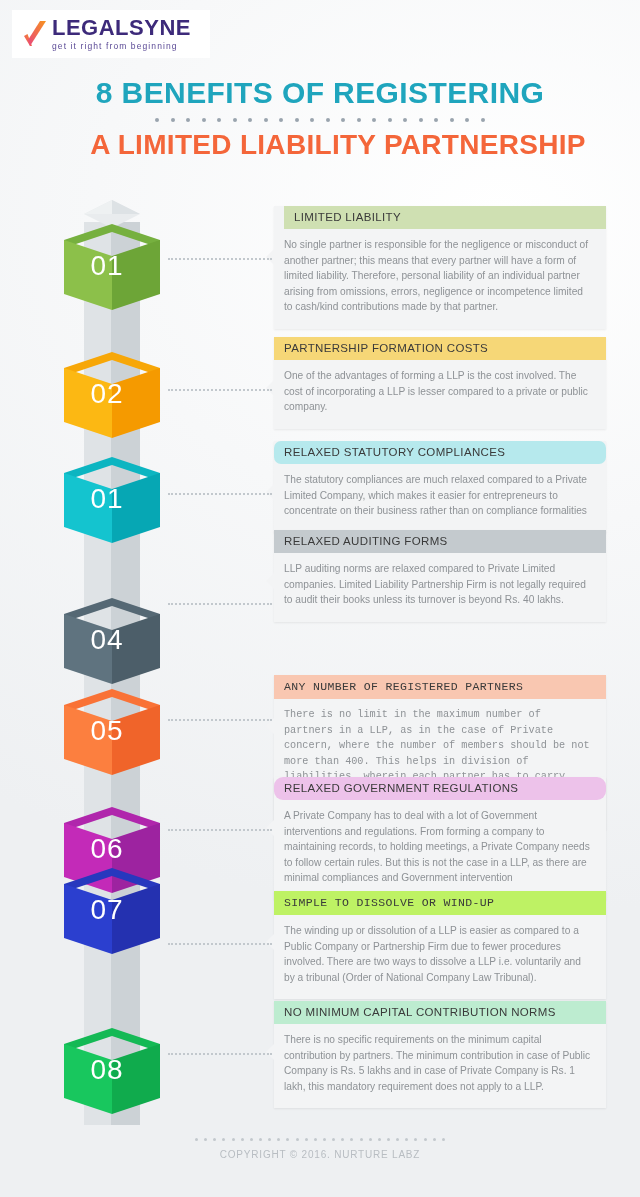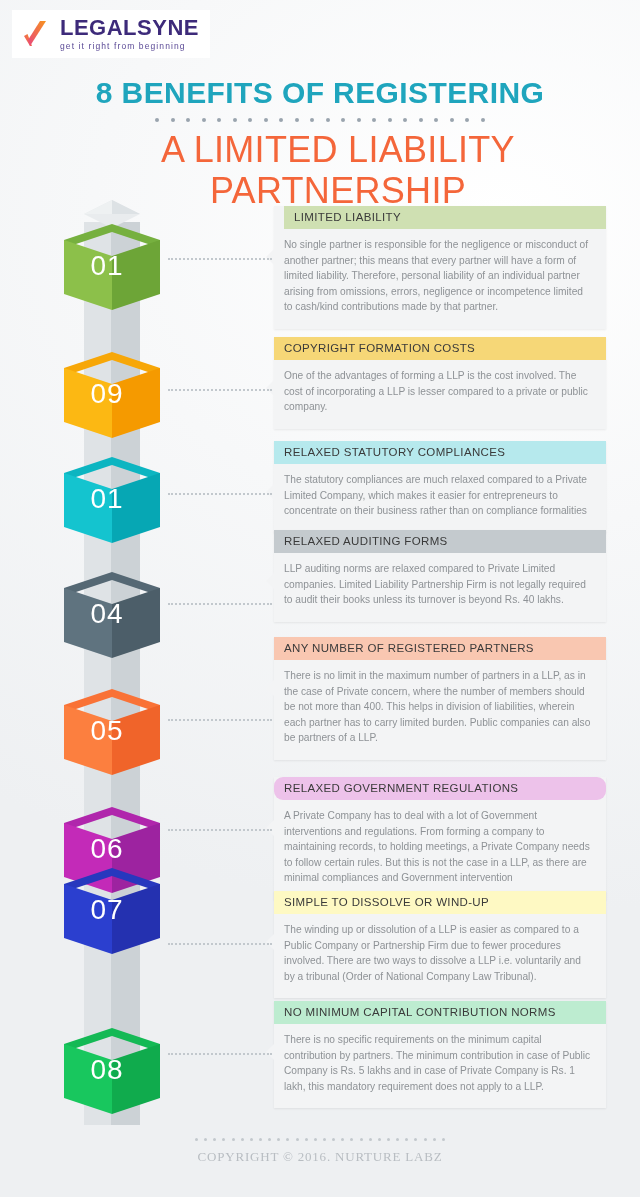--- a/index.html
+++ b/index.html
@@ -23,21 +23,20 @@
 
   
   .logo-box {
     position: absolute;
     left: 12px; top: 10px;
     width: 198px; height: 48px;
     background: #ffffff;
     display: flex;
     align-items: center;
     padding-left: 10px;
-    gap: 8px;
   }
   .logo-mark { width: 30px; height: 30px; flex: 0 0 auto; }
   .logo-text { display: flex; flex-direction: column; justify-content: center; }
   .logo-name {
     font-size: 22px;
     font-weight: bold;
     letter-spacing: 0.5px;
     color: #3d2a7a;
     line-height: 1;
   }
@@ -70,22 +69,22 @@
     display: flex;
     justify-content: space-between;
   }
   .title-dots i {
     width: 4px; height: 4px;
     border-radius: 50%;
     background: #9aa4ae;
     display: block;
   }
   .title-line2 {
-    font-size: 36px;
-    font-weight: normal;
+    font-size: 28px;
+    font-weight: bold;
     color: #f4663a;
     letter-spacing: 0.3px;
     line-height: 1.15;
     margin-left: 36px;
   }
 
   
   .pillar {
     position: absolute;
     left: 84px;
@@ -183,24 +182,23 @@
     display: flex;
     justify-content: space-between;
   }
   .footer-dots i {
     width: 3px; height: 3px;
     border-radius: 50%;
     background: #c3c8cd;
     display: block;
   }
   .footer-text {
-    font-size: 13px;
+    font-size: 10px;
     letter-spacing: 0.8px;
     color: #b8bdc2;
-    font-family: Liberation Serif, serif;
   }
 </style>
 </head>
 <body>
 
 <div class="page">
 
   <div class="logo-box">
     <svg class="logo-mark" viewBox="0 0 30 30">
       <defs>
@@ -269,67 +267,67 @@
             <polygon points="52,2 100,18 100,26 52,10 4,26 4,18" fill="#76b03f"></polygon>
             <polygon points="4,18 52,34 52,88 4,72" fill="#8cc04a"></polygon>
             <polygon points="100,18 100,72 52,88 52,34" fill="#6da537"></polygon>
           </svg>
           <span class="cube-num">01</span>
         </div>
       </div>
       <div class="row" style="top: 0px;">
         <div class="card" style="top: 337px;">
           <div class="notch" style="top: 42px;"></div>
-          <div class="card-head" style="background: rgb(246, 215, 119);">COPYRIGHT FORMATION COSTS</div>
+          <div class="card-head" style="background: rgb(246, 215, 119);">PARTNERSHIP FORMATION COSTS</div>
           <div class="card-body">One of the advantages of forming a LLP is the cost involved. The cost of incorporating a LLP is lesser compared to a private or public company.</div>
         </div>
         <div class="connector" style="top: 389px;"></div>
         <div class="cube" style="top: 350px;">
           <svg width="104" height="92" viewBox="0 0 104 92">
             <polygon points="52,2 100,18 100,26 52,10 4,26 4,18" fill="#f7a708"></polygon>
             <polygon points="4,18 52,34 52,88 4,72" fill="#fcb813"></polygon>
             <polygon points="100,18 100,72 52,88 52,34" fill="#f59a00"></polygon>
           </svg>
-          <span class="cube-num">09</span>
+          <span class="cube-num">02</span>
         </div>
       </div>
       <div class="row" style="top: 0px;">
         <div class="card" style="top: 441px;">
           <div class="notch" style="top: 42px;"></div>
-          <div class="card-head" style="background: rgb(182, 233, 237);">RELAXED STATUTORY COMPLIANCES</div>
+          <div class="card-head" style="background: rgb(182, 233, 237); border-radius: 7px;">RELAXED STATUTORY COMPLIANCES</div>
           <div class="card-body">The statutory compliances are much relaxed compared to a Private Limited Company, which makes it easier for entrepreneurs to concentrate on their business rather than on compliance formalities</div>
         </div>
         <div class="connector" style="top: 493px;"></div>
         <div class="cube" style="top: 455px;">
           <svg width="104" height="92" viewBox="0 0 104 92">
             <polygon points="52,2 100,18 100,26 52,10 4,26 4,18" fill="#0cb5c1"></polygon>
             <polygon points="4,18 52,34 52,88 4,72" fill="#14c4cf"></polygon>
             <polygon points="100,18 100,72 52,88 52,34" fill="#06a7b4"></polygon>
           </svg>
           <span class="cube-num">01</span>
         </div>
       </div>
       <div class="row" style="top: 0px;">
         <div class="card" style="top: 530px;">
           <div class="notch" style="top: 42px;"></div>
           <div class="card-head" style="background: rgb(196, 202, 206);">RELAXED AUDITING FORMS</div>
           <div class="card-body">LLP auditing norms are relaxed compared to Private Limited companies. Limited Liability Partnership Firm is not legally required to audit their books unless its turnover is beyond Rs. 40 lakhs.</div>
         </div>
         <div class="connector" style="top: 603px;"></div>
-        <div class="cube" style="top: 570px;">
+        <div class="cube" style="top: 596px;">
           <svg width="104" height="92" viewBox="0 0 104 92">
             <polygon points="52,2 100,18 100,26 52,10 4,26 4,18" fill="#556874"></polygon>
             <polygon points="4,18 52,34 52,88 4,72" fill="#5f737f"></polygon>
             <polygon points="100,18 100,72 52,88 52,34" fill="#4c5e69"></polygon>
           </svg>
           <span class="cube-num">04</span>
         </div>
       </div>
       <div class="row" style="top: 0px;">
-        <div class="card" style="top: 637px;">
+        <div class="card" style="top: 675px; font-family: Liberation Mono, monospace;">
           <div class="notch" style="top: 42px;"></div>
           <div class="card-head" style="background: rgb(249, 199, 177);">ANY NUMBER OF REGISTERED PARTNERS</div>
           <div class="card-body">There is no limit in the maximum number of partners in a LLP, as in the case of Private concern, where the number of members should be not more than 400. This helps in division of liabilities, wherein each partner has to carry limited burden. Public companies can also be partners of a LLP.</div>
         </div>
         <div class="connector" style="top: 719px;"></div>
         <div class="cube" style="top: 687px;">
           <svg width="104" height="92" viewBox="0 0 104 92">
             <polygon points="52,2 100,18 100,26 52,10 4,26 4,18" fill="#f97236"></polygon>
             <polygon points="4,18 52,34 52,88 4,72" fill="#fc7f3f"></polygon>
             <polygon points="100,18 100,72 52,88 52,34" fill="#f0642a"></polygon>
@@ -349,21 +347,21 @@
             <polygon points="52,2 100,18 100,26 52,10 4,26 4,18" fill="#b026ac"></polygon>
             <polygon points="4,18 52,34 52,88 4,72" fill="#c32ab8"></polygon>
             <polygon points="100,18 100,72 52,88 52,34" fill="#9d23a0"></polygon>
           </svg>
           <span class="cube-num">06</span>
         </div>
       </div>
       <div class="row" style="top: 0px;">
         <div class="card" style="top: 891px;">
           <div class="notch" style="top: 42px;"></div>
-          <div class="card-head" style="background: #fef9c3;">SIMPLE TO DISSOLVE OR WIND-UP</div>
+          <div class="card-head" style="background: #bef264; font-family: Liberation Mono, monospace;">SIMPLE TO DISSOLVE OR WIND-UP</div>
           <div class="card-body">The winding up or dissolution of a LLP is easier as compared to a Public Company or Partnership Firm due to fewer procedures involved. There are two ways to dissolve a LLP i.e. voluntarily and by a tribunal (Order of National Company Law Tribunal).</div>
         </div>
         <div class="connector" style="top: 943px;"></div>
         <div class="cube" style="top: 866px;">
           <svg width="104" height="92" viewBox="0 0 104 92">
             <polygon points="52,2 100,18 100,26 52,10 4,26 4,18" fill="#2738be"></polygon>
             <polygon points="4,18 52,34 52,88 4,72" fill="#2b3fcf"></polygon>
             <polygon points="100,18 100,72 52,88 52,34" fill="#2431b0"></polygon>
           </svg>
           <span class="cube-num">07</span>

